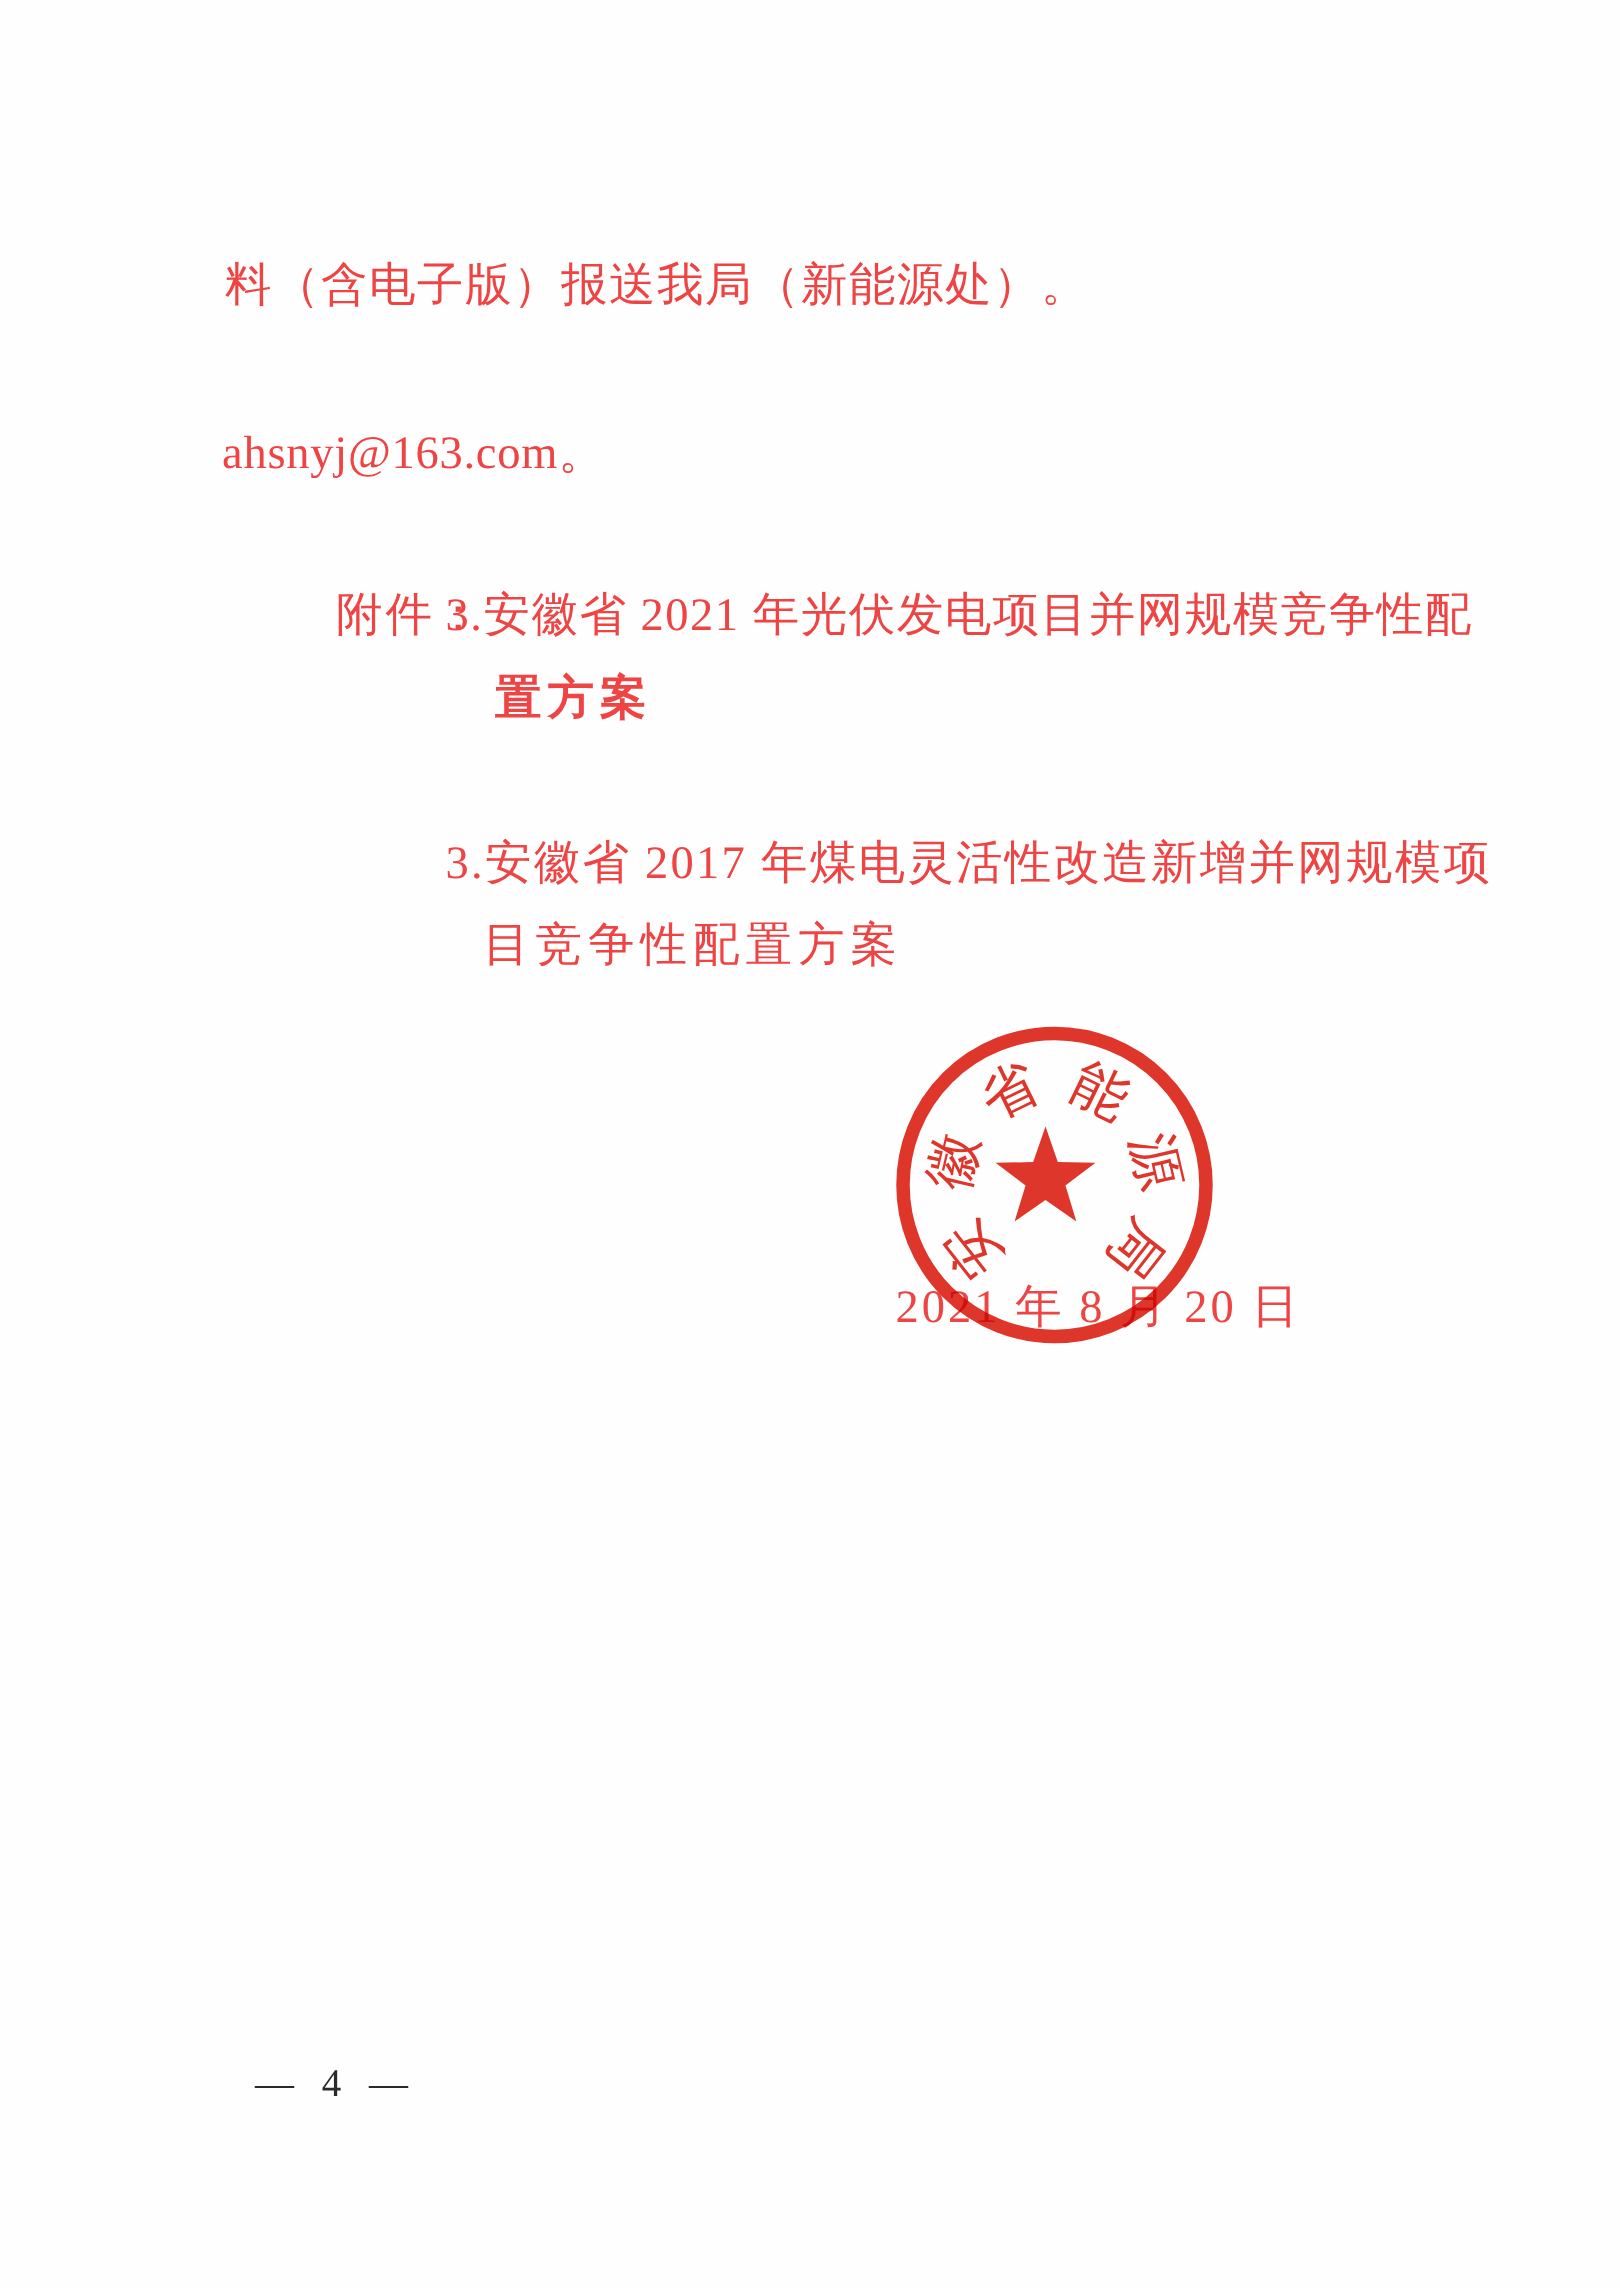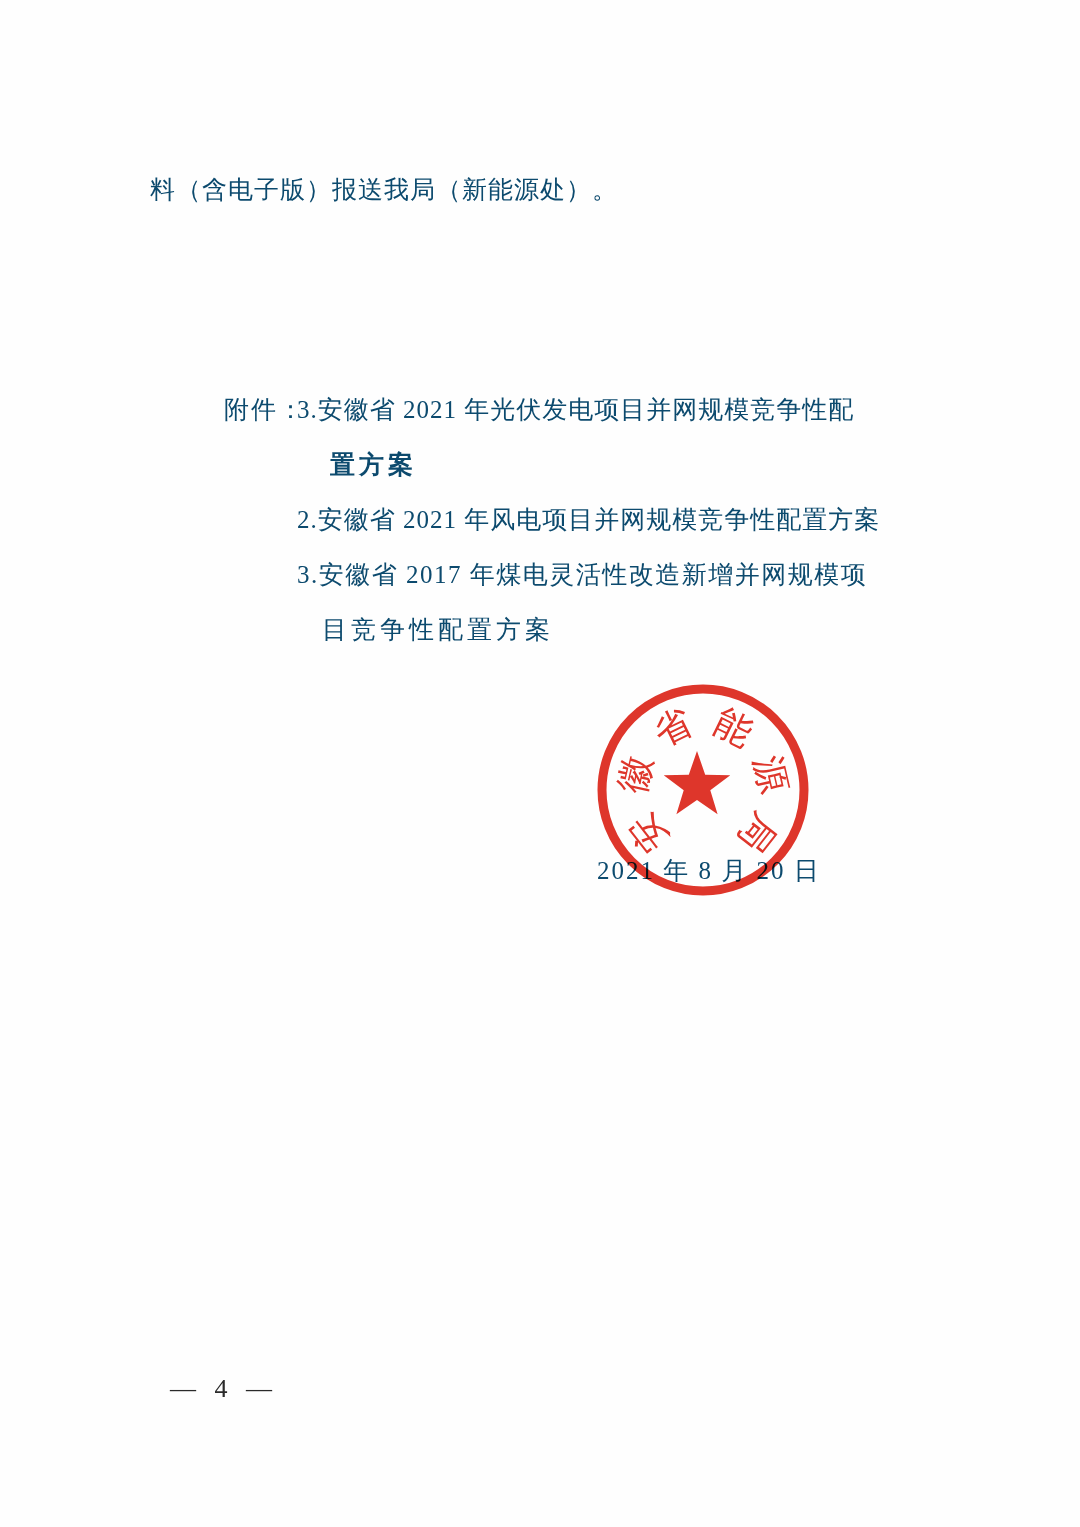--- a/index.html
+++ b/index.html
@@ -11,24 +11,24 @@
     position: relative;
     width: 1080px;
     height: 1527px;
     background: #fefefe;
     overflow: hidden;
     font-family: "Liberation Serif", "DejaVu Serif", serif;
     color: #1d1d1d;
   }
   .txt {
     position: absolute;
-    font-size: 25px;
+    font-size: 31px;
     line-height: 36px;
     white-space: nowrap;
-    color: #0c4a6e;
+    color: #ef4444;
   }
   .body-line1   { left: 150px; top: 172px; letter-spacing: 1px; }
   .body-contact { left: 212px; top: 229px; letter-spacing: 1.5px; }
   .body-email   { left: 148px; top: 284px; letter-spacing: 0.5px; }
 
   .att-label { left: 224px; top: 392px; letter-spacing: 2px; }
   .att-l1    { left: 297px; top: 392px; letter-spacing: 1px; }
   .att-l2    { left: 330px; top: 447px; letter-spacing: 4px; font-weight: bold; }
   .att-l3    { left: 297px; top: 502px; letter-spacing: 1px; }
   .att-l4    { left: 297px; top: 557px; letter-spacing: 1.5px; }
@@ -61,28 +61,28 @@
   }
 </style>
 </head>
 <body>
 
 <div class="page">
 
   <div class="txt body-line1">料（含电子版）报送我局（新能源处）。</div>
 
 
+  <div class="txt body-email">ahsnyj@163.com。</div>
 
   <div class="txt att-label">附件：</div>
 
   <div class="txt att-l1">3.安徽省 2021 年光伏发电项目并网规模竞争性配</div>
 
   <div class="txt att-l2">置方案</div>
 
-  <div class="txt att-l3">2.安徽省 2021 年风电项目并网规模竞争性配置方案</div>
 
   <div class="txt att-l4">3.安徽省 2017 年煤电灵活性改造新增并网规模项</div>
 
   <div class="txt att-l5">目竞争性配置方案</div>
 
   <div class="txt issue-date">2021 年 8 月 20 日</div>
 
   <svg class="seal" viewBox="0 0 220 220" xmlns="http://www.w3.org/2000/svg">
     <g fill="#dd2418" stroke="none">
       <circle cx="110" cy="110" r="101" fill="none" stroke="#dd2418" stroke-width="9"></circle>

